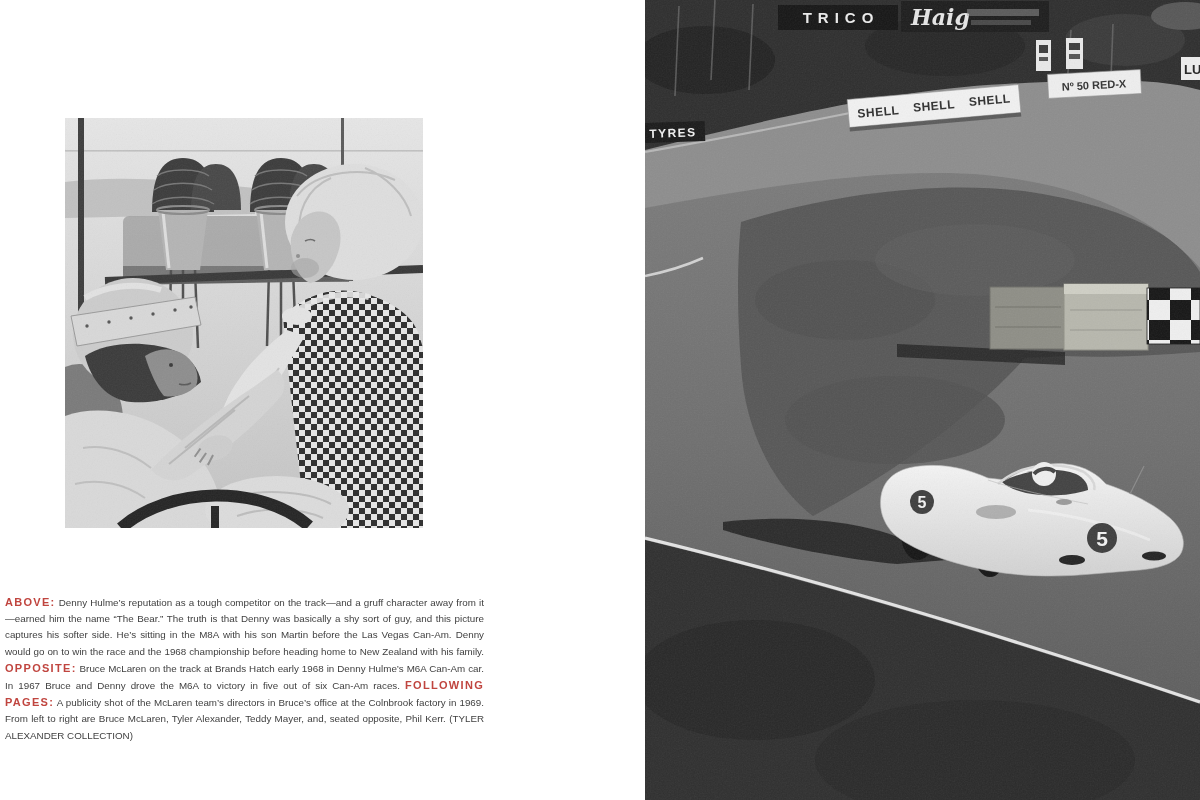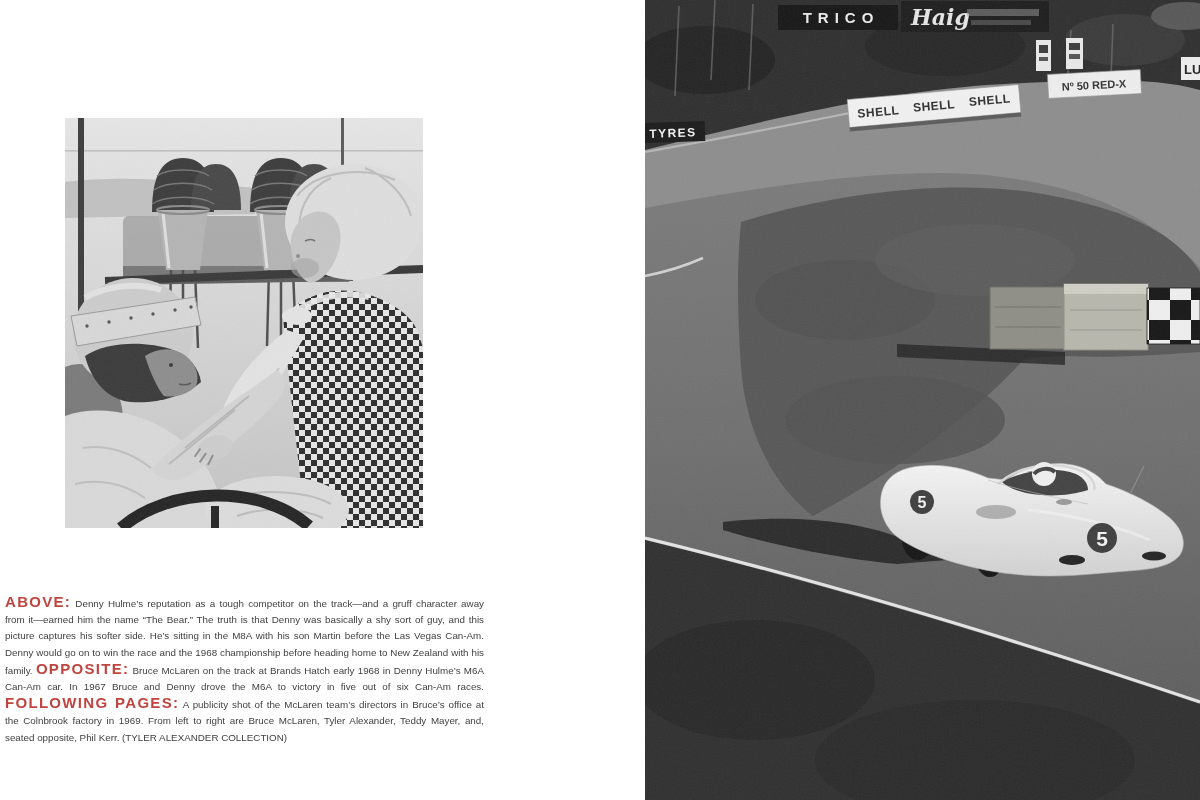--- a/index.html
+++ b/index.html
@@ -14,21 +14,21 @@
   }
   .photo-right{
     position:absolute;left:645px;top:0;width:555px;height:800px;overflow:hidden;
   }
   .caption{
     position:absolute;left:5px;top:594px;width:479px;
     font-size:9.8px;line-height:16.2px;color:#3f3f3f;
     text-align:justify;margin:0;
   }
   .cap-label{
-    color:#c0453f;font-weight:bold;font-size:15px;letter-spacing:1.3px;
+    color:#c0453f;font-weight:bold;font-size:11px;letter-spacing:1.3px;
   }
   svg{display:block;}
 </style>
 </head>
 <body>
 
 <div class="spread">
 
   <figure class="photo-left">
     <svg viewBox="0 0 358 410" width="358" height="410">

